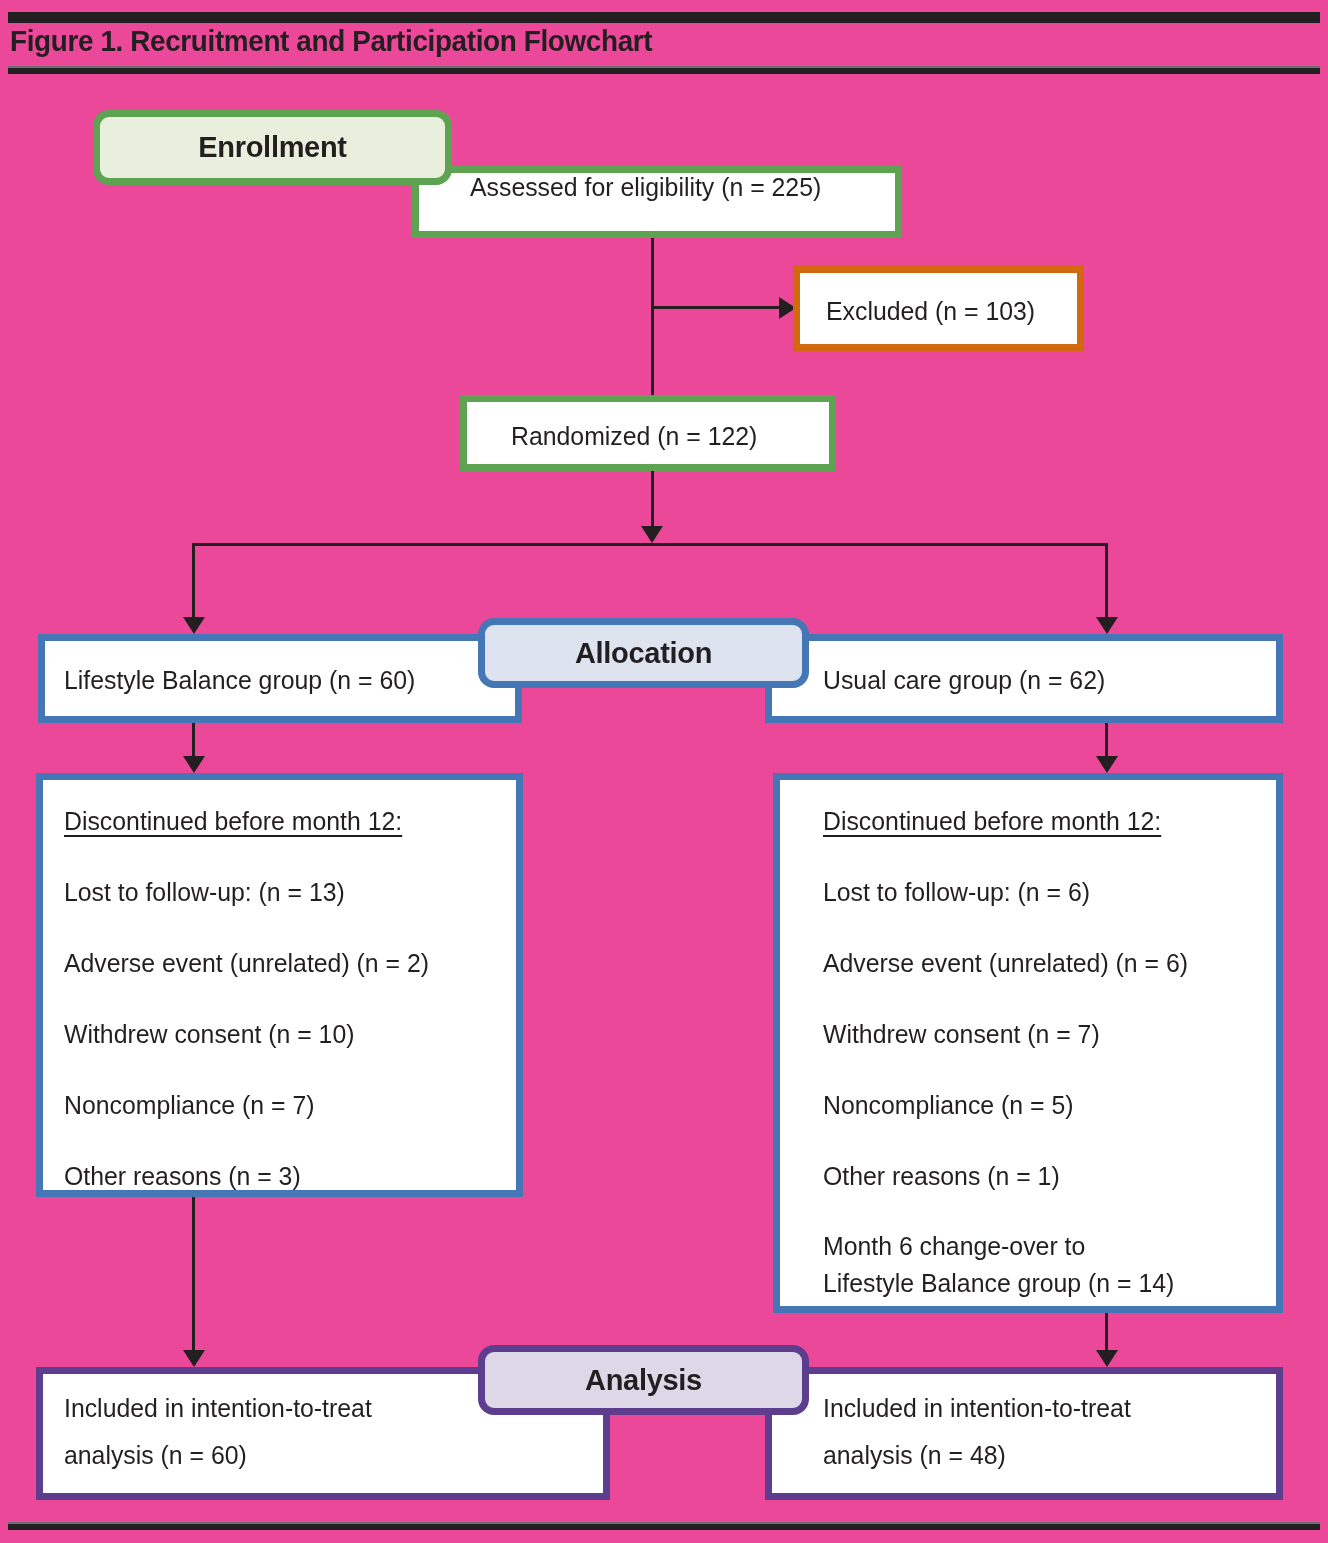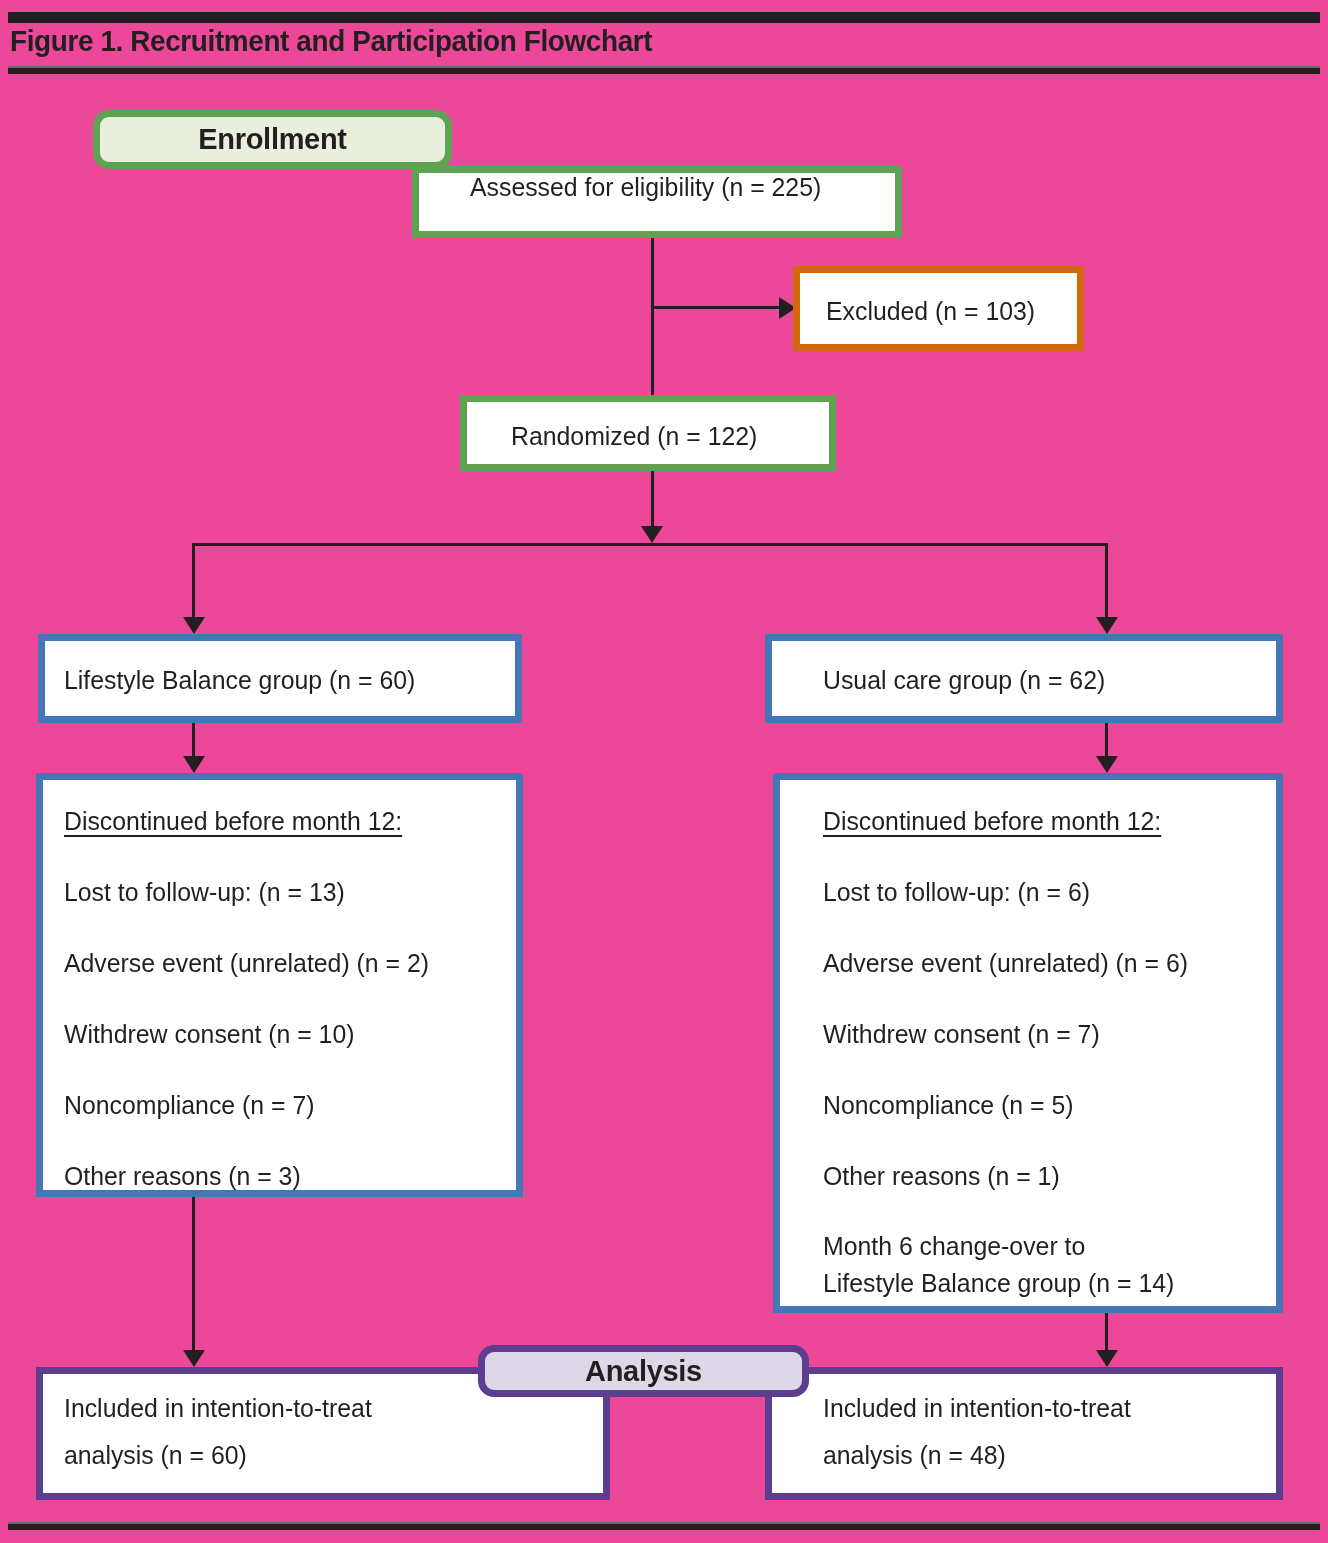--- a/index.html
+++ b/index.html
@@ -145,21 +145,21 @@
 
 <div id="page">
 
   <div class="rule-top"></div>
   <div class="figure-title">Figure 1. Recruitment and Participation Flowchart</div>
   <div class="rule-under-title"></div>
 
   <div class="box box-green" style="left:412px; top:166px; width:490px; height:72px;"></div>
   <div class="box-text" style="left:470px; top:169px; width:460px;">Assessed for eligibility (n = 225)</div>
 
-  <div class="pill pill-enrollment" style="left:93px; top:110px; width:359px; height:59px;">Enrollment</div>
+  <div class="pill pill-enrollment" style="left:93px; top:110px; width:359px; height:75px;">Enrollment</div>
 
   <div class="vline" style="left:651px; top:238px; height:165px;"></div>
 
   <div class="hline" style="left:651px; top:306px; width:134px;"></div>
   <div class="arrow-right" style="left:779px; top:297px;"></div>
 
   <div class="box box-orange" style="left:793px; top:266px; width:291px; height:85px;"></div>
   <div class="box-text" style="left:826px; top:293px; width:250px;">Excluded (n = 103)</div>
 
   <div class="box box-green" style="left:460px; top:395px; width:376px; height:76px;"></div>
@@ -172,20 +172,21 @@
   <div class="arrow-down" style="left:183px; top:617px;"></div>
   <div class="vline" style="left:1105px; top:543px; height:74px;"></div>
   <div class="arrow-down" style="left:1096px; top:617px;"></div>
 
   <div class="box box-blue" style="left:38px; top:634px; width:484px; height:89px;"></div>
   <div class="box-text" style="left:64px; top:662px; width:450px;">Lifestyle Balance group (n = 60)</div>
 
   <div class="box box-blue" style="left:765px; top:634px; width:518px; height:89px;"></div>
   <div class="box-text" style="left:823px; top:662px; width:440px;">Usual care group (n = 62)</div>
 
+  <div class="pill pill-blue" style="left:478px; top:618px; width:331px; height:70px;">Allocation</div>
 
   <div class="vline" style="left:192px; top:723px; height:37px;"></div>
   <div class="arrow-down" style="left:183px; top:756px;"></div>
   <div class="vline" style="left:1105px; top:723px; height:37px;"></div>
   <div class="arrow-down" style="left:1096px; top:756px;"></div>
 
   <div class="box box-blue" style="left:36px; top:773px; width:487px; height:424px;"></div>
   <div style="position:absolute; left:64px; top:803px; width:440px;">
     <div class="box-text underline-label" style="position:relative; left:0; top:0; margin-bottom:34px;">Discontinued before month 12:</div>
     <div class="box-text" style="position:relative; left:0; top:0; margin-bottom:34px;">Lost to follow-up: (n = 13)</div>
@@ -218,17 +219,17 @@
     <div class="box-text" style="position:relative; left:0; top:0; margin-bottom:10px;">Included in intention-to-treat</div>
     <div class="box-text" style="position:relative; left:0; top:0;">analysis (n = 60)</div>
   </div>
 
   <div class="box box-purple" style="left:765px; top:1367px; width:518px; height:133px;"></div>
   <div style="position:absolute; left:823px; top:1390px; width:470px;">
     <div class="box-text" style="position:relative; left:0; top:0; margin-bottom:10px;">Included in intention-to-treat</div>
     <div class="box-text" style="position:relative; left:0; top:0;">analysis (n = 48)</div>
   </div>
 
-  <div class="pill pill-purple" style="left:478px; top:1345px; width:331px; height:52px;">Analysis</div>
+  <div class="pill pill-purple" style="left:478px; top:1345px; width:331px; height:70px;">Analysis</div>
 
   <div class="rule-bottom"></div>
 
 </div>
 
 </body></html>

